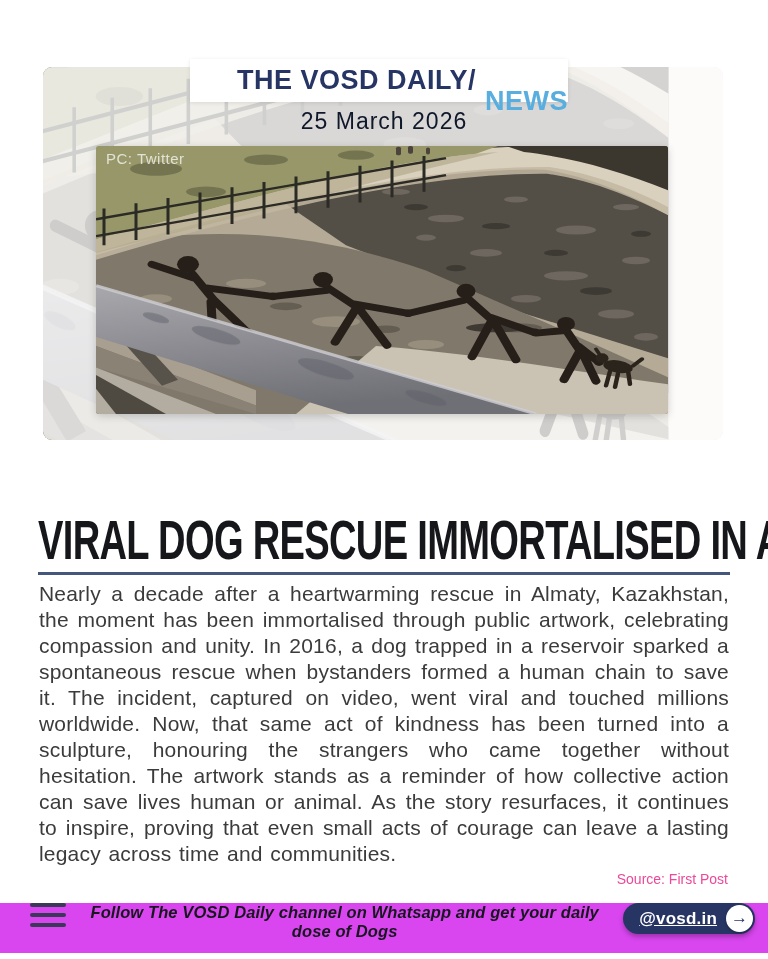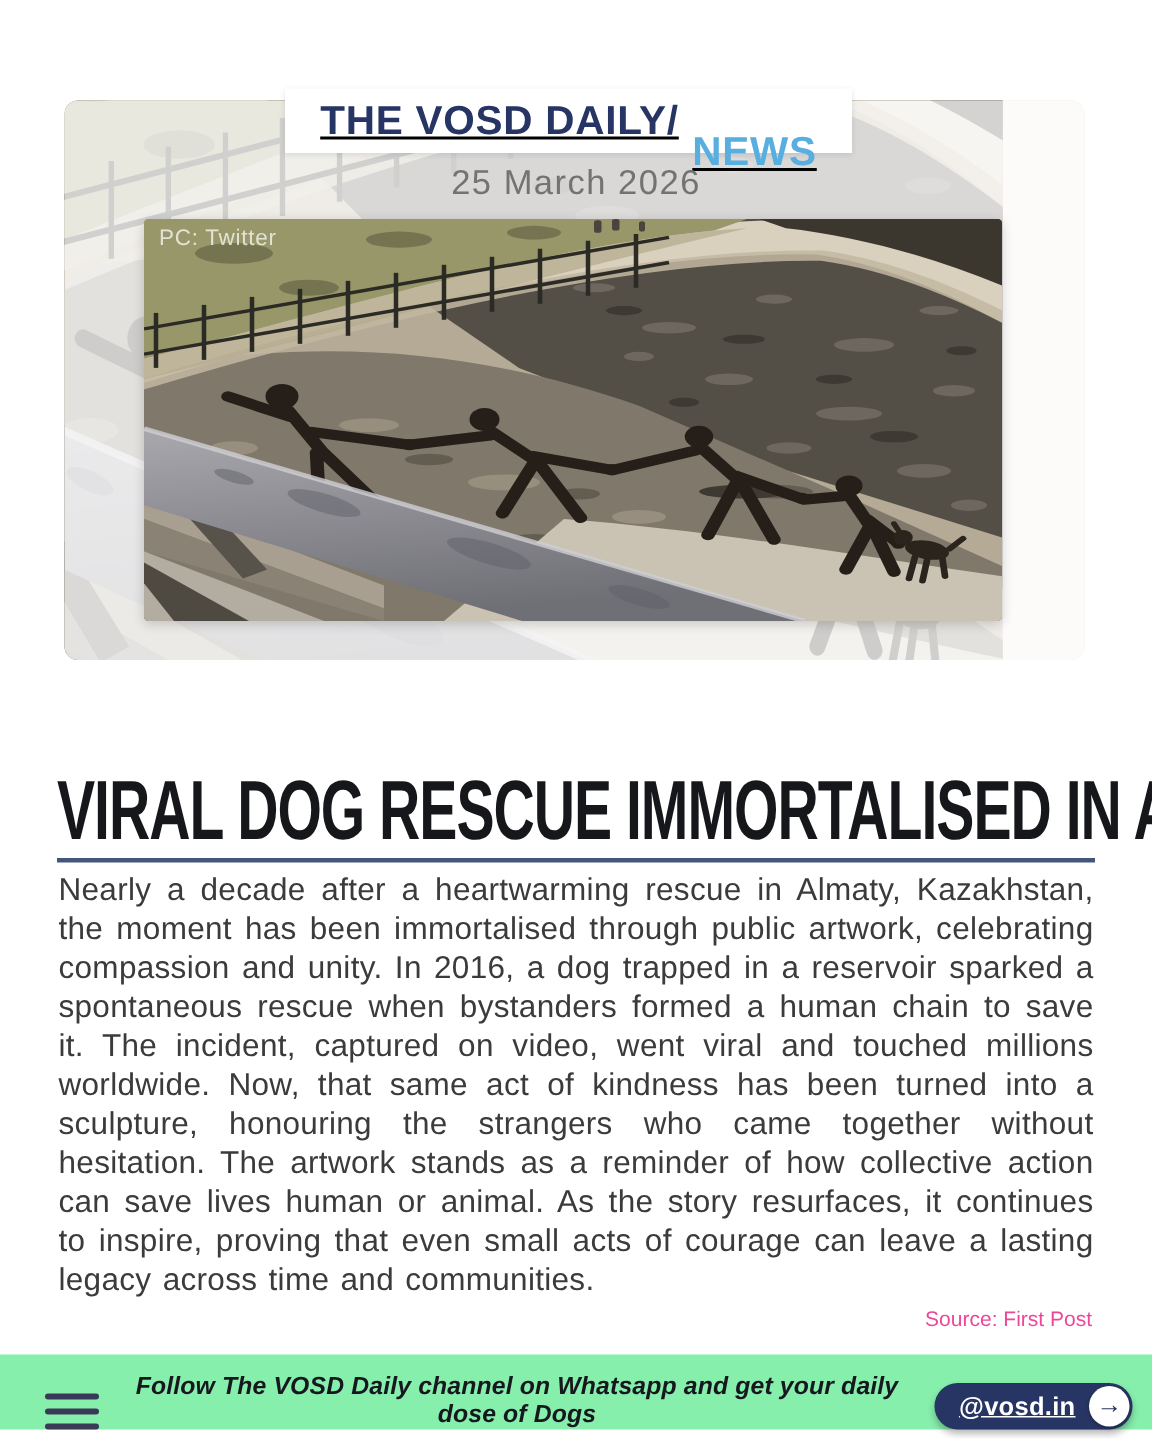--- a/index.html
+++ b/index.html
@@ -11,28 +11,28 @@
   
   .hero-card {
     position:absolute; left:43px; top:67px; width:680px; height:373px;
     border-radius:9px; overflow:hidden; background:#efece6;
   }
   .hero-card svg { position:absolute; inset:0; width:100%; height:100%; }
   .hero-card .wash { position:absolute; inset:0; background:rgba(255,255,255,0.78); }
   
   .masthead-band {
     position:absolute; left:190px; top:59px; width:378px; height:43px;
-    background:#ffffff; display:flex; align-items:center; justify-content:center;
-    gap:9px; box-shadow:0 1px 4px rgba(0,0,0,0.10);text-decoration:underline;
+    background:#ffffff; display:flex; align-items:center; justify-content:flex-end;
+    gap:9px; box-shadow:0 1px 4px rgba(0,0,0,0.10);
   }
   .masthead-primary { font-size:27px; font-weight:bold; letter-spacing:.5px; color:#273564; }
   .masthead-accent  { font-size:27px; font-weight:bold; letter-spacing:.5px; color:#58aede;margin-top:42px; }
   .date-line {
     position:absolute; left:0; right:0; top:108px; text-align:center;
-    font-size:23px; color:#737373; letter-spacing:1px;
+    font-size:23px; color:#0f172a; letter-spacing:1px;
   }
   
   .photo-frame {
     position:absolute; left:96px; top:146px; width:572px; height:268px;
     border-radius:3px; overflow:hidden; box-shadow:0 2px 8px rgba(0,0,0,0.18);
   }
   .photo-frame svg { display:block; width:100%; height:100%; }
   .photo-credit {
     position:absolute; left:10px; top:4px; font-size:15px; letter-spacing:.5px;
     color:rgba(255,255,255,0.72);
@@ -50,21 +50,21 @@
     position:absolute; left:39px; top:581px; width:690px;
     font-size:21px; line-height:26px; color:#3b3b3b;
     text-align:justify; letter-spacing:.2px; word-spacing:1.5px;
   }
   .source-line {
     position:absolute; right:40px; top:871px; font-size:14px; color:#ec4899;text-align:right;
   }
   
   .footer-bar {
     position:absolute; left:0; right:0; top:903px; height:50px;
-    display:flex; align-items:flex-end; padding:0 13px 0 30px; background:#86efac;
+    display:flex; align-items:flex-start; padding:0 13px 0 30px; background:#d946ef;
   }
   .menu-icon { width:36px; height:24px; display:flex; flex-direction:column; justify-content:space-between; cursor:pointer; }
   .menu-icon i { display:block; height:4px; border-radius:2px; background:#3a3a58; }
   .footer-text {
     flex:1; text-align:center; font-size:16.5px; font-weight:bold; font-style:italic;
     color:#17171f; letter-spacing:.1px; padding:0 8px;
   }
   .handle-pill {
     position:relative; height:31px; min-width:112px; border-radius:16px;
     background:#273564; display:flex; align-items:center;

